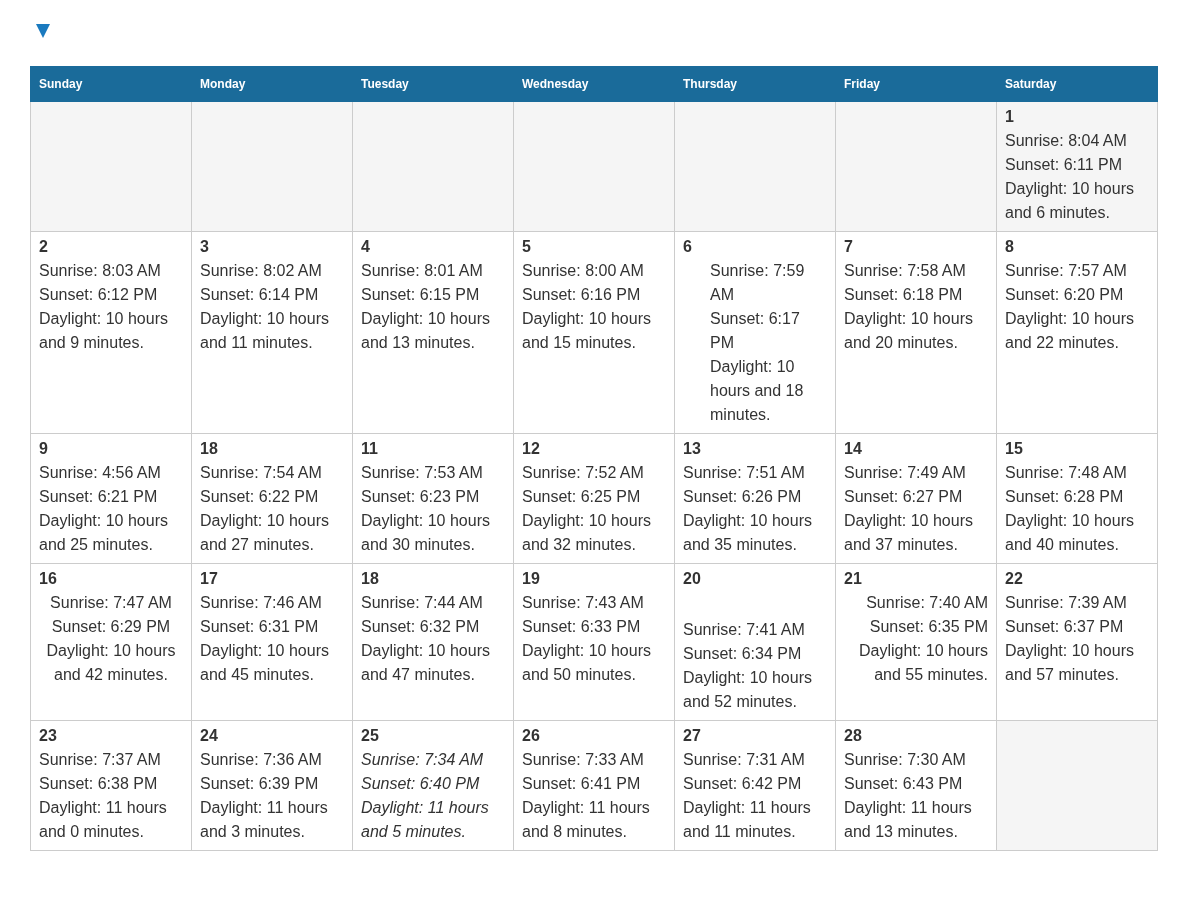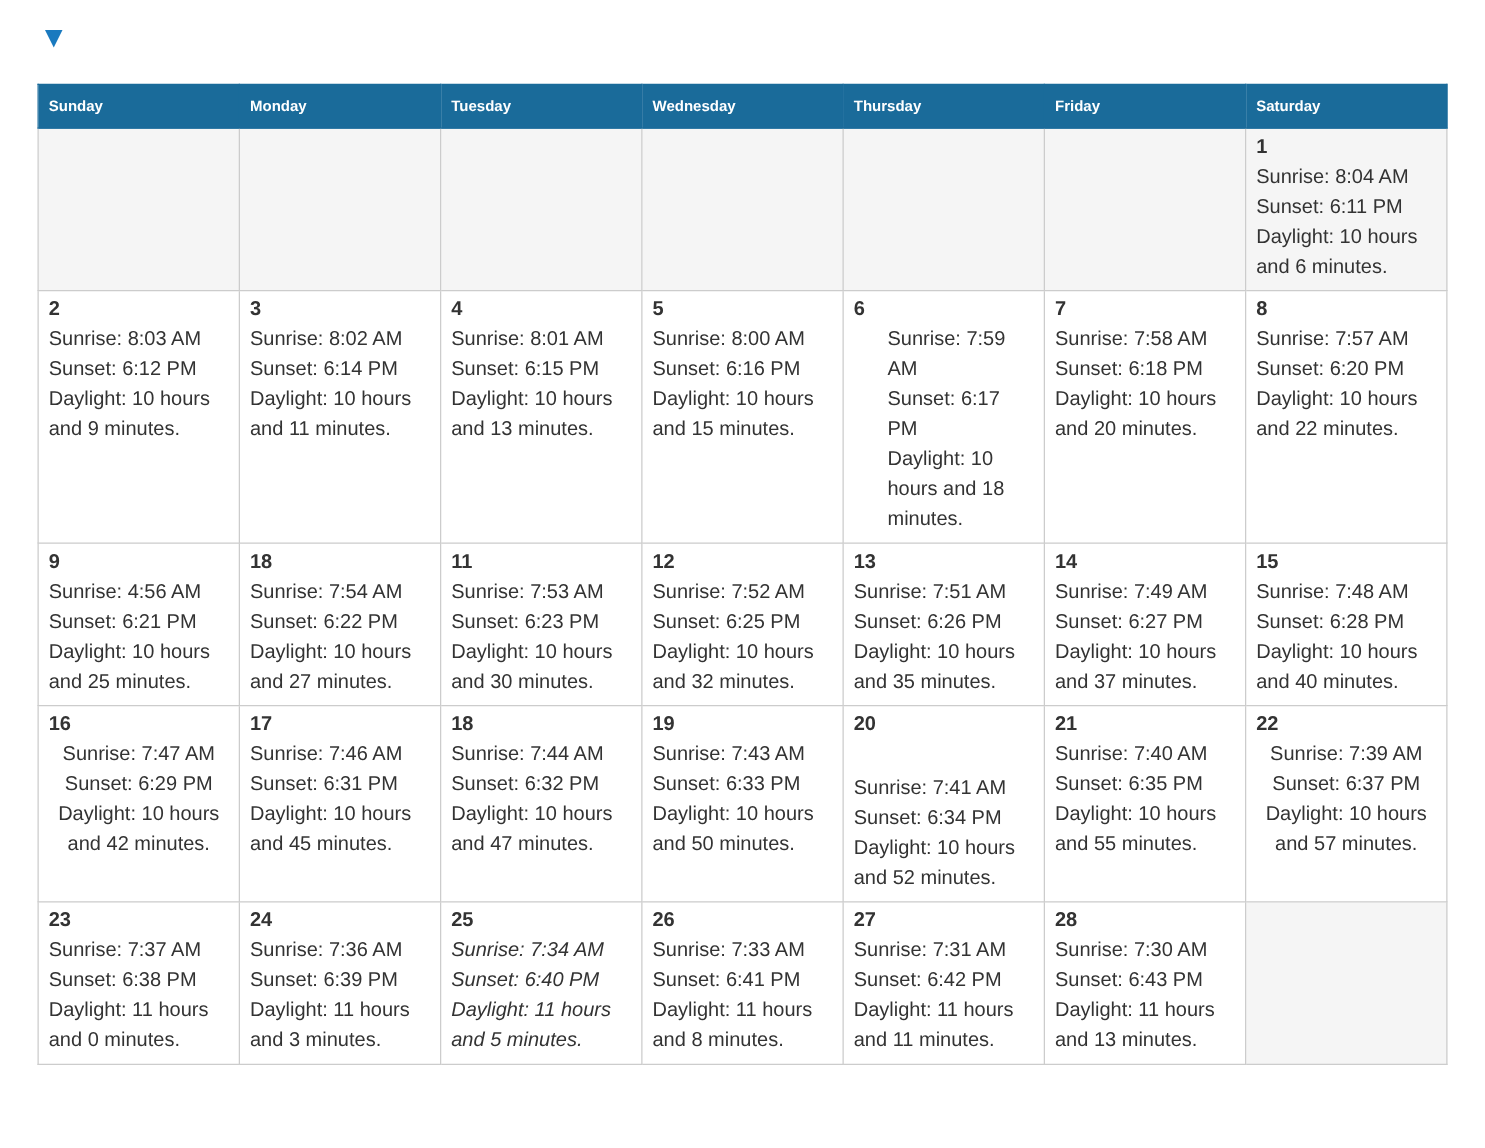--- a/index.html
+++ b/index.html
@@ -252,27 +252,27 @@
 Daylight: 10 hours and 50 minutes.</div>
         </td>
         <td>
           <span class="day-number">20</span>
           <div class="day-info" style="white-space: pre-line; margin-top: 30px;">Sunrise: 7:41 AM
 Sunset: 6:34 PM
 Daylight: 10 hours and 52 minutes.</div>
         </td>
         <td>
           <span class="day-number">21</span>
-          <div class="day-info" style="white-space: pre-line;">Sunrise: 7:40 AM
+          <div class="day-info" style="white-space: pre-line; text-align: right;">Sunrise: 7:40 AM
 Sunset: 6:35 PM
 Daylight: 10 hours and 55 minutes.</div>
         </td>
         <td>
           <span class="day-number">22</span>
-          <div class="day-info" style="white-space: pre-line; text-align: center;">Sunrise: 7:39 AM
+          <div class="day-info" style="white-space: pre-line;">Sunrise: 7:39 AM
 Sunset: 6:37 PM
 Daylight: 10 hours and 57 minutes.</div>
         </td>
       </tr>
       <tr>
         <td>
           <span class="day-number">23</span>
           <div class="day-info" style="white-space: pre-line;">Sunrise: 7:37 AM
 Sunset: 6:38 PM
 Daylight: 11 hours and 0 minutes.</div>

